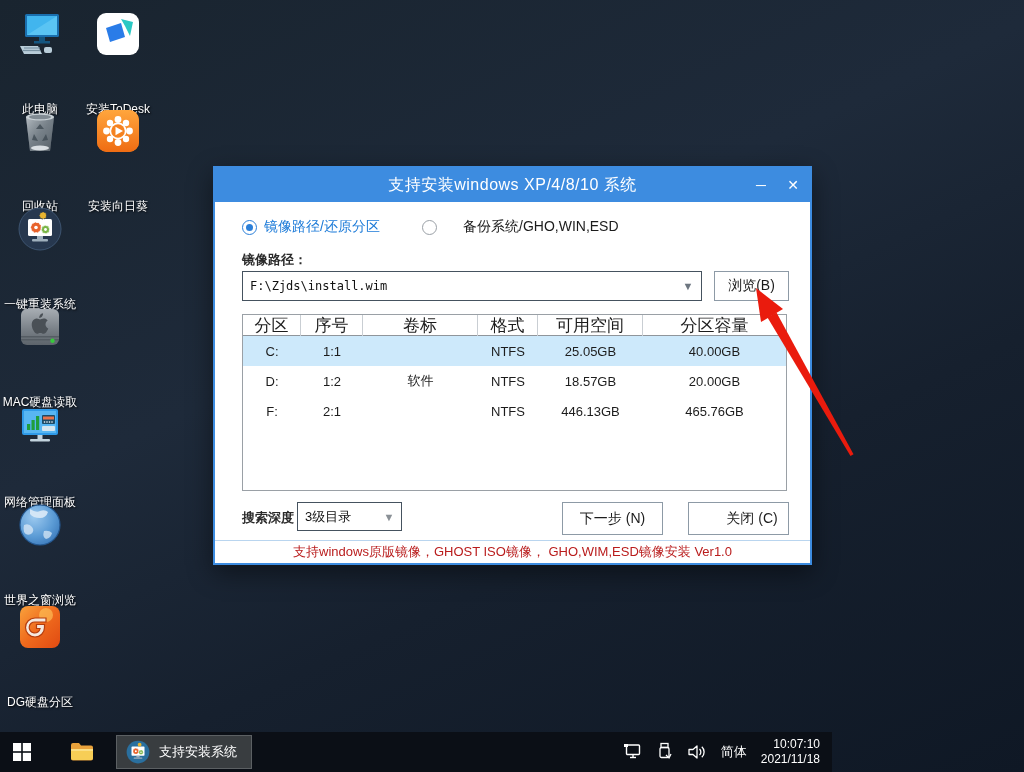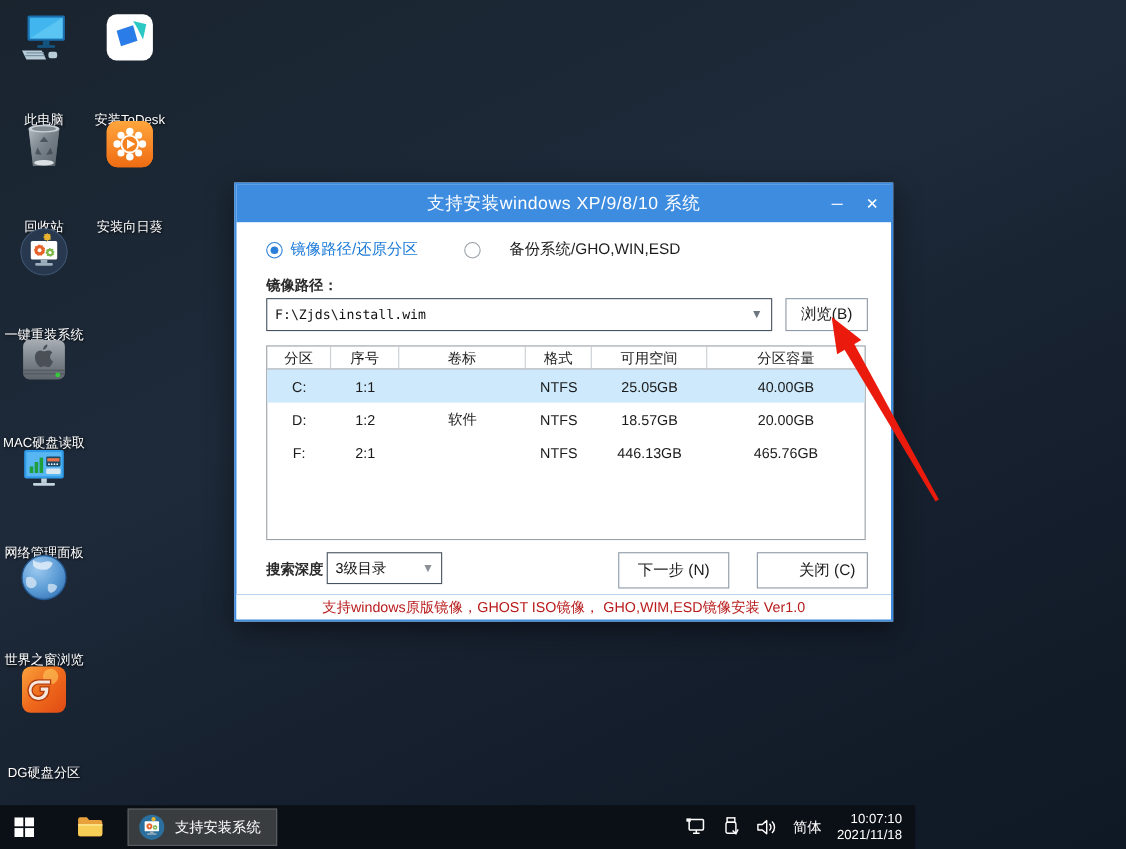--- a/index.html
+++ b/index.html
@@ -56,21 +56,21 @@
     background:#fff; border:1px solid #8d9aa6; color:#1c1c1c; font-size:14px;
     display:flex; align-items:center; justify-content:center; cursor:pointer;
   }
   .browse-btn { position:absolute; left:499px; top:103px; width:75px; height:30px; }
 
   .ptable {
     position:absolute; left:27px; top:146px; width:545px; height:177px;
     border:1px solid #9aa0a6; background:#fff; font-size:13px; color:#1c1c1c;
   }
   .trow { display:grid; grid-template-columns:58px 62px 115px 60px 105px 1fr; align-items:center; text-align:center; }
-  .thead { height:21px; border-bottom:1px solid #8f959b; font-size:13px; }
+  .thead { height:21px; border-bottom:1px solid #8f959b; font-size:17px; }
   .thead > div { border-right:1px solid #c9ced3; height:21px; line-height:21px; }
   .thead > div:last-child { border-right:none; }
   .tbody .trow { height:30px; }
   .tbody .trow.selected { background:#cde9fb; }
 
   .depth-label { position:absolute; left:27px; top:341px; font-size:13px; color:#2a2a2a; font-weight:bold; }
   .depth-select {
     position:absolute; left:82px; top:334px; width:105px; height:29px;
     border:1px solid #45525f; background:#fff; display:flex; align-items:center; cursor:pointer;gap:19px;
   }
@@ -268,21 +268,21 @@
       </linearGradient>
     </defs>
     <circle cx="30" cy="12" r="7" fill="#ffc95e" opacity=".6"></circle>
     <path d="M30 15 h-11 a9.5 9.5 0 1 0 9.5 9.5 v-3 h-8 v4 h3.6 a5.5 5.5 0 1 1 -5.1 -6.5 h11 z" fill="#f5e9df" stroke="#b43c0c" stroke-width="1.2"></path>
   </svg>
   <div class="lbl">DG硬盘分区</div>
 </div>
 
 <div class="dialog">
   <div class="titlebar">
-    <span class="ttl">支持安装windows XP/9/8/10 系统</span>
+    <span class="ttl">支持安装windows XP/4/8/10 系统</span>
     <div class="win-btns">
       <span>─</span>
       <span>✕</span>
     </div>
   </div>
 
   <div class="radio-row">
     <div class="radio sel">
       <span class="rdot on"></span>
       <span>镜像路径/还原分区</span>

